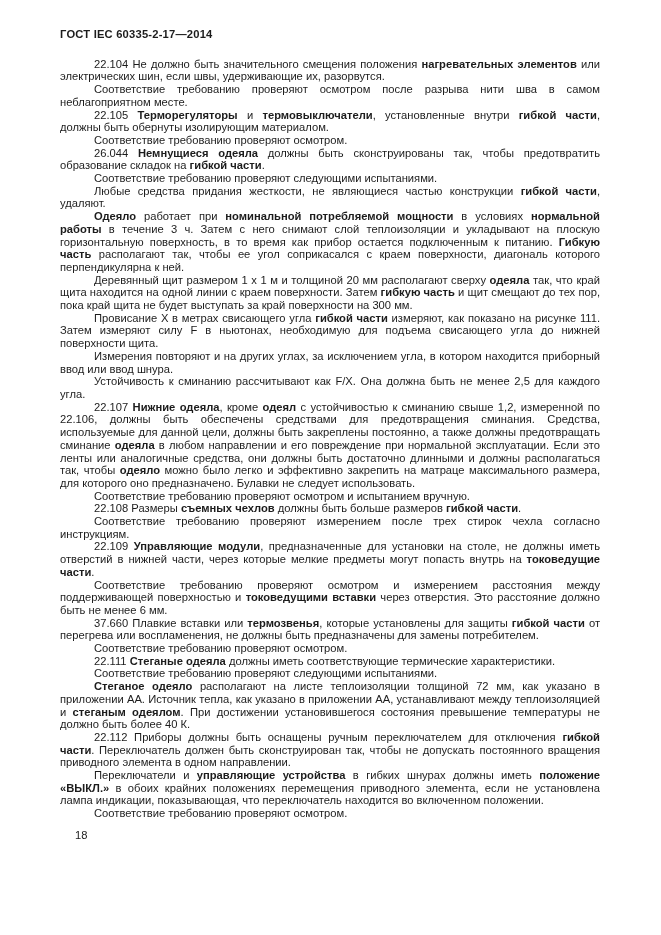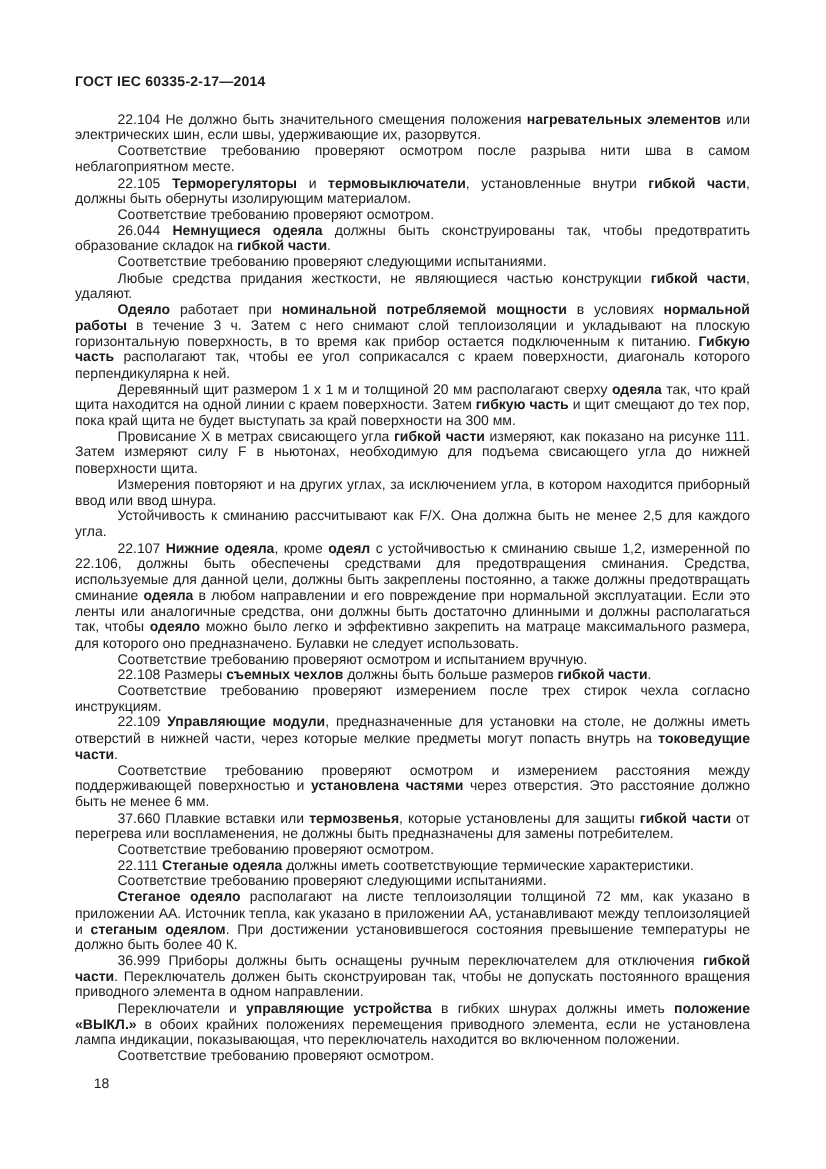--- a/index.html
+++ b/index.html
@@ -6,21 +6,21 @@
     margin: 0;
     padding: 0;
     background: #ffffff;
   }
   .page {
     position: relative;
     width: 661px;
     height: 932px;
     background: #ffffff;
     box-sizing: border-box;
-    padding: 60px 61px 0 60px;
+    padding: 28px 61px 0 60px;
     font-family: "Liberation Sans", sans-serif;
     font-size: 11.2px;
     line-height: 12.7px;
     color: #1c1c1c;
     overflow: hidden;
   }
   .doc-header {
     font-weight: bold;
     margin: 0 0 17px 0;
     letter-spacing: 0.2px;
@@ -61,25 +61,25 @@
       <p class="para it"><span class="b">Одеяло</span><span> работает при </span><span class="b">номинальной потребляемой мощности</span><span> в условиях </span><span class="b">нормальной работы</span><span> в течение 3 ч. Затем с него снимают слой теплоизоляции и укладывают на плоскую горизонтальную поверхность, в то время как прибор остается подключенным к питанию. </span><span class="b">Гибкую часть</span><span> располагают так, чтобы ее угол соприкасался с краем поверхности, диагональ которого перпендикулярна к ней.</span></p>
       <p class="para it"><span>Деревянный щит размером 1 х 1 м и толщиной 20 мм располагают сверху </span><span class="b">одеяла</span><span> так, что край щита находится на одной линии с краем поверхности. Затем </span><span class="b">гибкую часть</span><span> и щит смещают до тех пор, пока край щита не будет выступать за край поверхности на 300 мм.</span></p>
       <p class="para it"><span>Провисание X в метрах свисающего угла </span><span class="b">гибкой части</span><span> измеряют, как показано на рисунке 111.  Затем измеряют силу F в ньютонах, необходимую для подъема свисающего угла до нижней поверхности щита.</span></p>
       <p class="para it"><span>Измерения повторяют и на других углах, за исключением угла, в котором находится приборный ввод или ввод шнура.</span></p>
       <p class="para it"><span>Устойчивость к сминанию рассчитывают как F/X. Она должна быть не менее 2,5 для каждого угла.</span></p>
       <p class="para"><span>22.107 </span><span class="b">Нижние одеяла</span><span>, кроме </span><span class="b">одеял</span><span> с устойчивостью к сминанию свыше 1,2, измеренной по 22.106, должны быть обеспечены средствами для предотвращения сминания. Средства, используемые для данной цели, должны быть закреплены постоянно, а также должны предотвращать сминание </span><span class="b">одеяла</span><span> в любом направлении и его повреждение при нормальной эксплуатации. Если это ленты или аналогичные средства, они должны быть достаточно длинными и должны располагаться так, чтобы </span><span class="b">одеяло</span><span> можно было легко и эффективно закрепить на матраце максимального размера, для которого оно предназначено. Булавки не следует использовать.</span></p>
       <p class="para it"><span>Соответствие требованию проверяют осмотром и испытанием вручную.</span></p>
       <p class="para"><span>22.108 Размеры </span><span class="b">съемных чехлов</span><span> должны быть больше размеров </span><span class="b">гибкой части</span><span>.</span></p>
       <p class="para it"><span>Соответствие требованию проверяют измерением после трех стирок чехла согласно инструкциям.</span></p>
       <p class="para"><span>22.109 </span><span class="b">Управляющие модули</span><span>, предназначенные для установки на столе, не должны иметь отверстий в нижней части, через которые мелкие предметы могут попасть внутрь на </span><span class="b">токоведущие части</span><span>.</span></p>
-      <p class="para it"><span>Соответствие требованию проверяют осмотром и измерением расстояния между поддерживающей поверхностью и </span><span class="b">установлена частями</span><span> через отверстия. Это расстояние должно быть не менее 6 мм.</span></p>
+      <p class="para it"><span>Соответствие требованию проверяют осмотром и измерением расстояния между поддерживающей поверхностью и </span><span class="b">токоведущими вставки</span><span> через отверстия. Это расстояние должно быть не менее 6 мм.</span></p>
       <p class="para"><span>37.660 Плавкие вставки или </span><span class="b">термозвенья</span><span>, которые установлены для защиты </span><span class="b">гибкой части</span><span> от перегрева или воспламенения, не должны быть предназначены для замены потребителем.</span></p>
       <p class="para it"><span>Соответствие требованию проверяют осмотром.</span></p>
       <p class="para"><span>22.111  </span><span class="b">Стеганые одеяла</span><span> должны иметь соответствующие термические характеристики.</span></p>
       <p class="para it"><span>Соответствие требованию проверяют следующими испытаниями.</span></p>
       <p class="para it"><span class="b">Стеганое одеяло</span><span> располагают на листе теплоизоляции толщиной 72 мм, как указано в приложении АА. Источник тепла, как указано в приложении АА, устанавливают между теплоизоляцией и </span><span class="b">стеганым одеялом</span><span>. При достижении установившегося  состояния превышение температуры не должно быть более 40 К.</span></p>
-      <p class="para"><span>36.999 Приборы должны быть оснащены ручным переключателем для отключения </span><span class="b">гибкой части</span><span>. Переключатель должен быть сконструирован так, чтобы не допускать постоянного вращения приводного элемента в одном направлении.</span></p>
+      <p class="para"><span>22.112 Приборы должны быть оснащены ручным переключателем для отключения </span><span class="b">гибкой части</span><span>. Переключатель должен быть сконструирован так, чтобы не допускать постоянного вращения приводного элемента в одном направлении.</span></p>
       <p class="para"><span>Переключатели и </span><span class="b">управляющие устройства</span><span> в гибких шнурах должны иметь </span><span class="b">положение «ВЫКЛ.»</span><span> в обоих крайних положениях перемещения приводного элемента, если не установлена лампа индикации, показывающая, что переключатель находится во включенном положении.</span></p>
       <p class="para it"><span>Соответствие требованию проверяют осмотром.</span></p>
     </div>
 
   <div class="page-number">18</div>
 </div>
 
 </body></html>

